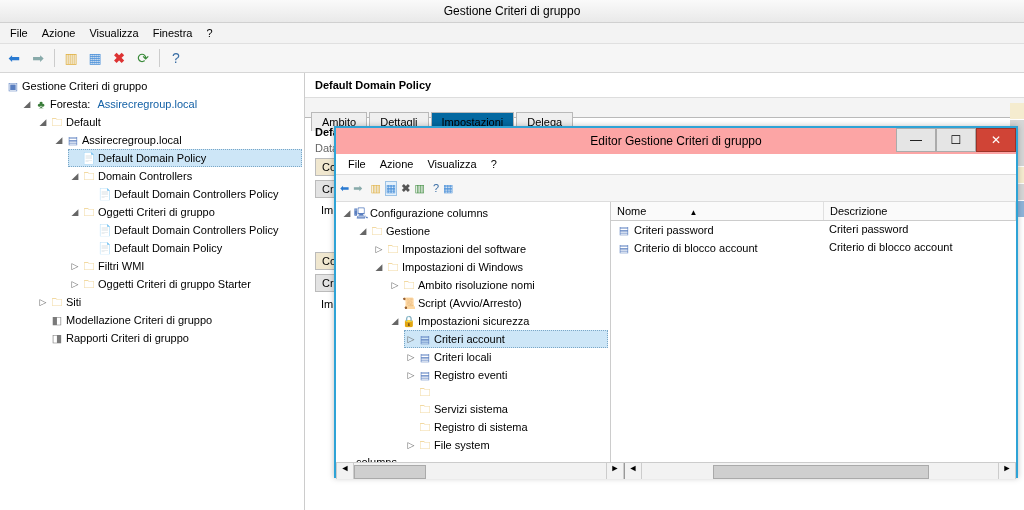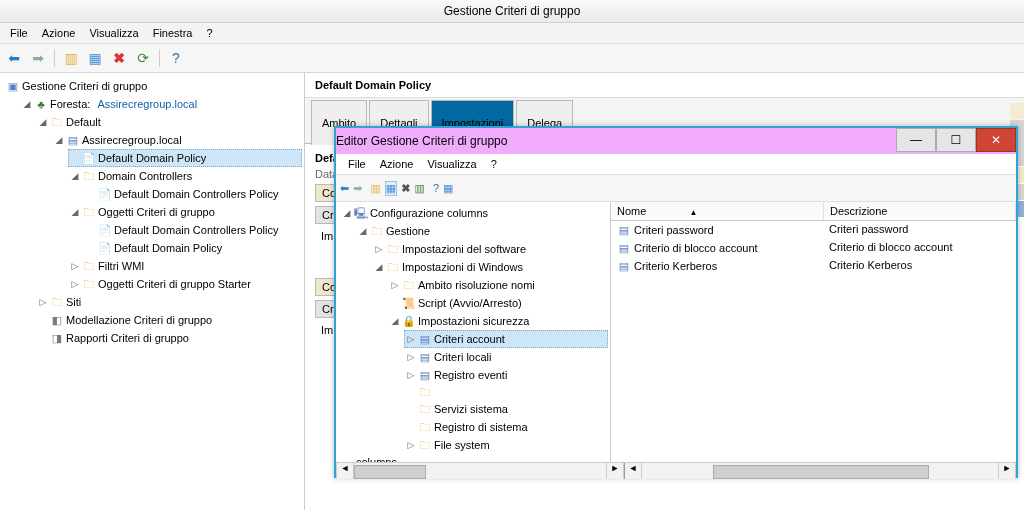--- a/index.html
+++ b/index.html
@@ -18,29 +18,29 @@
   .node{display:flex;align-items:center;gap:2px;padding:1px 2px;cursor:default}
   .node.sel{background:#cde6f7;border:1px dotted #7aa7c7;padding:0 1px}
   .tw{width:10px;text-align:center;color:#666;font-size:9px;user-select:none}
   .ic{width:14px;height:14px;display:inline-flex;align-items:center;justify-content:center;font-size:11px}
   .ic-folder{color:#e6b84f}
   .ic-policy{color:#6b8fc9}
   .ic-sheet{color:#888}
   .ic-console{color:#5a7fc0}
   .rp-title{padding:6px 10px;font-weight:700;border-bottom:1px solid #ddd}
   .tabs{display:flex;border-bottom:1px solid #b9b9b9;background:#f4f4f4;padding-left:6px}
-  .tab{padding:16px 10px;border:1px solid #b9b9b9;border-bottom:none;margin-right:2px;background:#efefef;position:relative;top:2px;font-size:11px}
+  .tab{padding:3px 10px;border:1px solid #b9b9b9;border-bottom:none;margin-right:2px;background:#efefef;position:relative;top:14px;font-size:11px}
   .tab.active{background:#0369a1}
   .rp-body{flex:1;padding:6px 10px;overflow:hidden;position:relative}
   .subhdr{font-weight:700;margin:2px 0 4px}
   .confbar{border:1px solid #bbb;background:#f0e7cf;padding:2px 6px;margin:4px 0;font-size:11px}
   .greybar{border:1px solid #bbb;background:#e3e3e3;padding:2px 6px;margin:4px 0;font-size:11px}
   
   .win{position:absolute;left:334px;top:126px;width:680px;height:348px;border:2px solid #2ea3d6;background:#fff;box-shadow:0 0 6px rgba(0,0,0,.25)}
-  .win-title{height:26px;background:#f0abfc;display:flex;align-items:center;color:#000;font-size:12px;position:relative}
+  .win-title{height:26px;background:#fca5a5;display:flex;align-items:center;justify-content:center;color:#000;font-size:12px;position:relative}
   .win-btns{position:absolute;right:0;top:0;display:flex}
   .win-btn{width:38px;height:22px;border:1px solid rgba(0,0,0,.25);display:flex;align-items:center;justify-content:center;font-size:12px;background:#e5e5e5}
   .win-btn.close{background:#d04436;color:#fff}
   .win-menu{height:20px;display:flex;align-items:center;gap:2px;padding:0 6px;background:#fff}
   .win-menu span{padding:2px 6px}
   .win-tool{height:26px;border-top:1px solid #ddd;border-bottom:1px solid #ddd;background:#f6f6f6;display:flex;align-items:center;gap:4px;padding:0 4px}
   .win-body{display:flex;height:calc(100% - 26px - 20px - 26px - 16px)}
   .win-left{width:270px;border-right:1px solid #ccc;overflow:auto;padding:2px}
   .win-right{flex:1;overflow:auto}
   .listhdr{display:flex;border-bottom:1px solid #ccc;background:#fafafa;font-weight:400}
@@ -385,24 +385,20 @@
         <div class="col-desc">Descrizione</div>
       </div>
       <div class="listrow">
         <div class="col-name"><span class="ic" style="color:#5a7fc0">▤</span> <span>Criteri password</span></div>
         <div class="col-desc">Criteri password</div>
       </div>
       <div class="listrow">
         <div class="col-name"><span class="ic" style="color:#5a7fc0">▤</span> <span>Criterio di blocco account</span></div>
         <div class="col-desc">Criterio di blocco account</div>
       </div>
-      <div class="listrow">
-        <div class="col-name"><span class="ic" style="color:#5a7fc0">▤</span> <span>Criterio Kerberos</span></div>
-        <div class="col-desc">Criterio Kerberos</div>
-      </div>
     </div>
   </div>
 
   <div class="hscroll">
     <div class="btn">◄</div>
     <div class="track" style="flex:0 0 252px">
         <div style="position:absolute;left:0;top:2px;height:12px;width:70px;background:#cfcfcf;border:1px solid #aaa"></div>
       </div>
     <div class="btn">►</div>
     <div class="btn" style="border-left:1px solid #999">◄</div>

